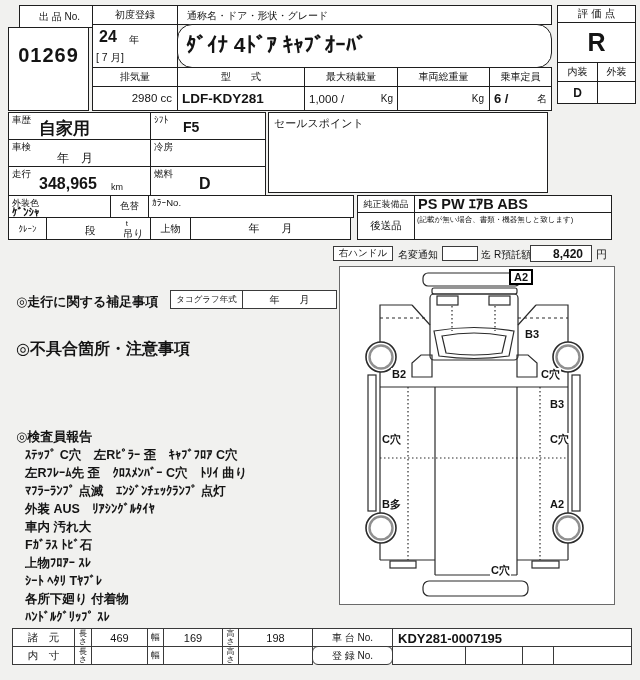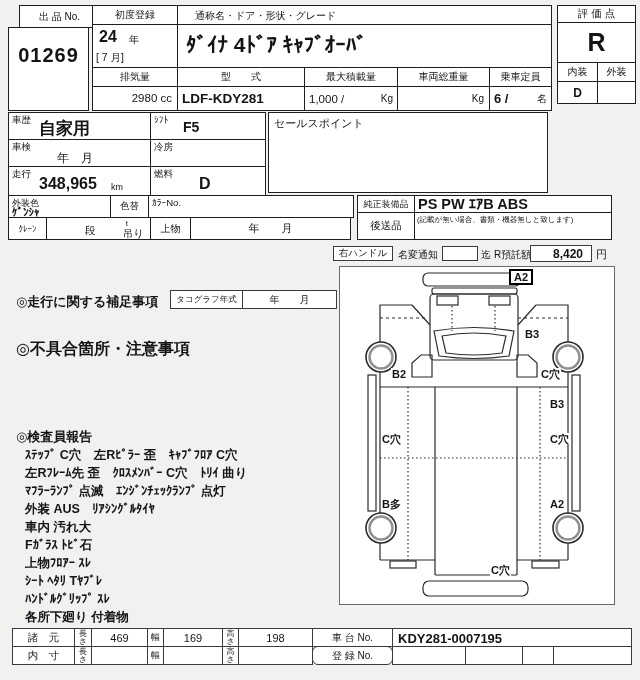--- a/index.html
+++ b/index.html
@@ -37,23 +37,23 @@
 <div class="cell c lbl" style="left:92px;top:5px;width:86px;height:20px;">
     <span>初度登録</span>
   </div>
 <div class="cell" style="left:92px;top:24px;width:86px;height:44px;">
   <span class="txt val" style="left:6px;top:3px;font-size:16px;">24</span>
   <span class="txt" style="left:36px;top:8px;font-size:10px;">年</span>
   <span class="txt" style="left:3px;top:26px;font-size:10.5px;">[ 7 月]</span>
 </div>
 
 <div class="cell" style="left:177px;top:5px;width:375px;height:20px;">
-  <span class="txt lbl" style="left:17px;top:3px;">通称名・ドア・形状・グレード</span>
-</div>
-<div class="cell" style="left:177px;top:24px;width:375px;height:44px;">
+  <span class="txt lbl" style="left:9px;top:3px;">通称名・ドア・形状・グレード</span>
+</div>
+<div class="cell" style="left:177px;top:24px;width:375px;height:44px;border-radius:15px;">
   <span class="txt val" style="left:8px;top:8px;font-size:21px;">ﾀﾞｲﾅ 4ﾄﾞｱ ｷｬﾌﾞｵｰﾊﾞ</span>
 </div>
 
 <div class="cell c lbl" style="left:92px;top:67px;width:86px;height:20px;">
     <span>排気量</span>
   </div>
 <div class="cell" style="left:92px;top:86px;width:86px;height:25px;">
   <span class="txt" style="right:5px;top:5px;font-size:11.5px;">2980 cc</span>
 </div>
 
@@ -194,22 +194,22 @@
 <span class="txt" style="left:16px;top:428px;font-size:13px;font-weight:600;">◎検査員報告</span>
 <div class="abs" style="left:25px;top:446px;width:312px;">
   <div class="repline">ｽﾃｯﾌﾟ C穴　左Rﾋﾟﾗｰ 歪　ｷｬﾌﾞﾌﾛｱ C穴</div>
   <div class="repline">左Rﾌﾚｰﾑ先 歪　ｸﾛｽﾒﾝﾊﾞｰ C穴　ﾄﾘｲ 曲り</div>
   <div class="repline">ﾏﾌﾗｰﾗﾝﾌﾟ 点滅　ｴﾝｼﾞﾝﾁｪｯｸﾗﾝﾌﾟ 点灯</div>
   <div class="repline">外装 AUS　ﾘｱｼﾝｸﾞﾙﾀｲﾔ</div>
   <div class="repline">車内 汚れ大</div>
   <div class="repline">Fｶﾞﾗｽ ﾄﾋﾞ石</div>
   <div class="repline">上物ﾌﾛｱｰ ｽﾚ</div>
   <div class="repline">ｼｰﾄ ﾍﾀﾘ Tﾔﾌﾞﾚ</div>
+  <div class="repline">各所下廻り 付着物</div>
   <div class="repline">ﾊﾝﾄﾞﾙｸﾞﾘｯﾌﾟ ｽﾚ</div>
-  <div class="repline">各所下廻り 付着物</div>
 </div>
 
 <div class="abs" style="left:339px;top:266px;width:276px;height:339px;border:1.5px solid #6a6a6a;background:#fff;">
   <svg width="273" height="336" viewBox="0 0 273 336">
     <g stroke="#2b2b2b" fill="none" stroke-width="1.2">
 
       <rect x="83" y="6" width="97" height="13" rx="5"></rect>
       <rect x="92" y="21" width="85" height="6" rx="2"></rect>
 
       <rect x="90" y="27" width="88" height="66" rx="4"></rect>

